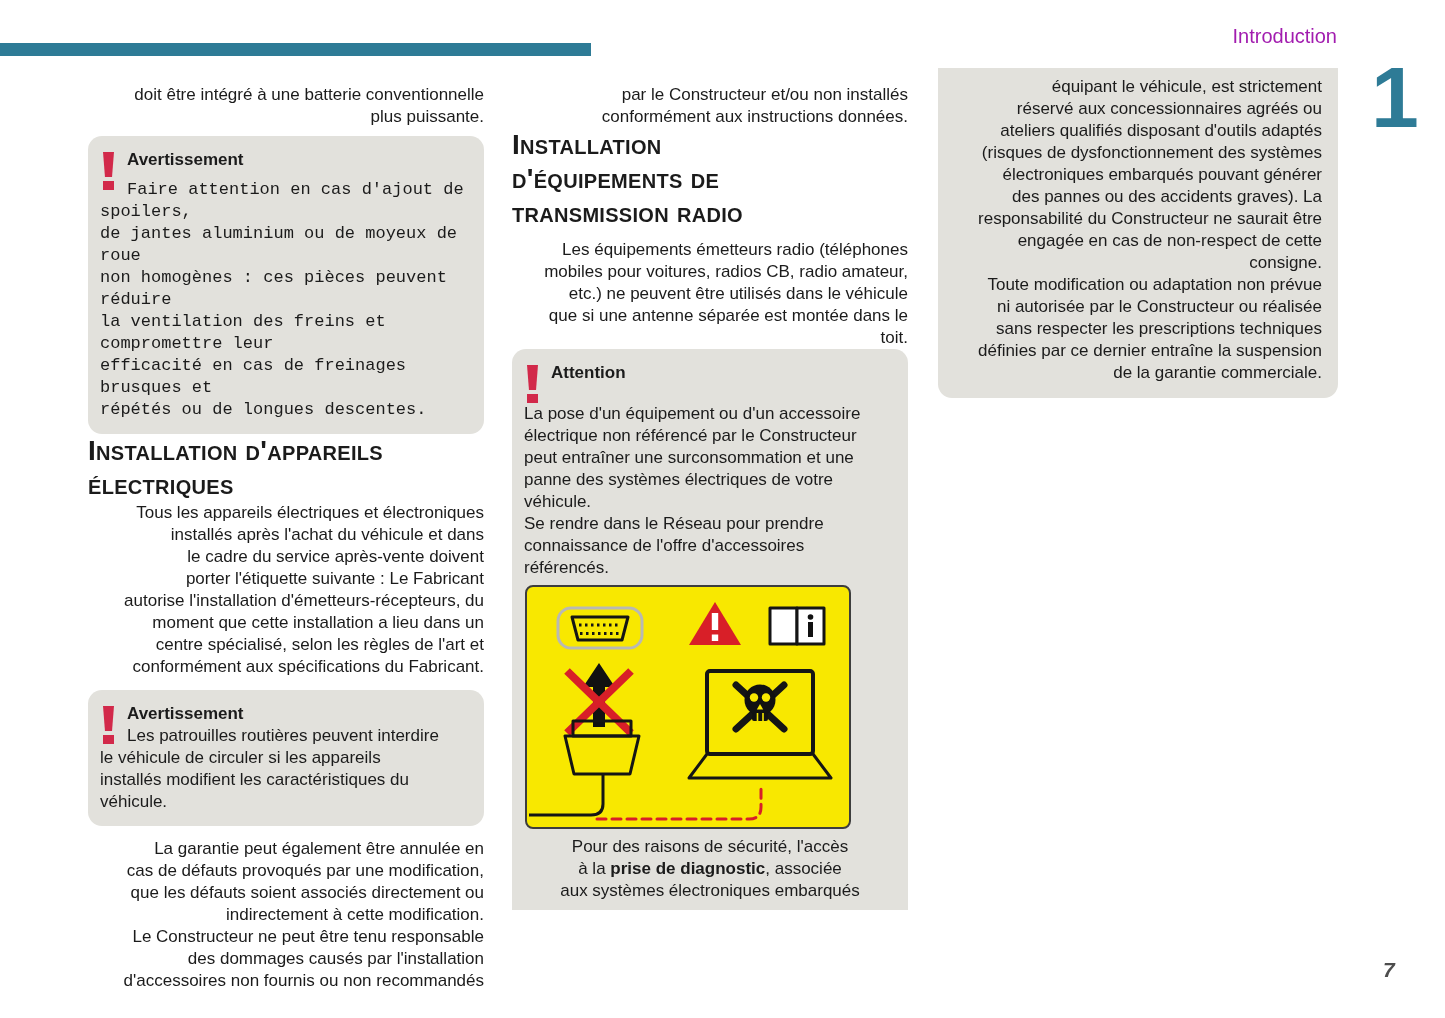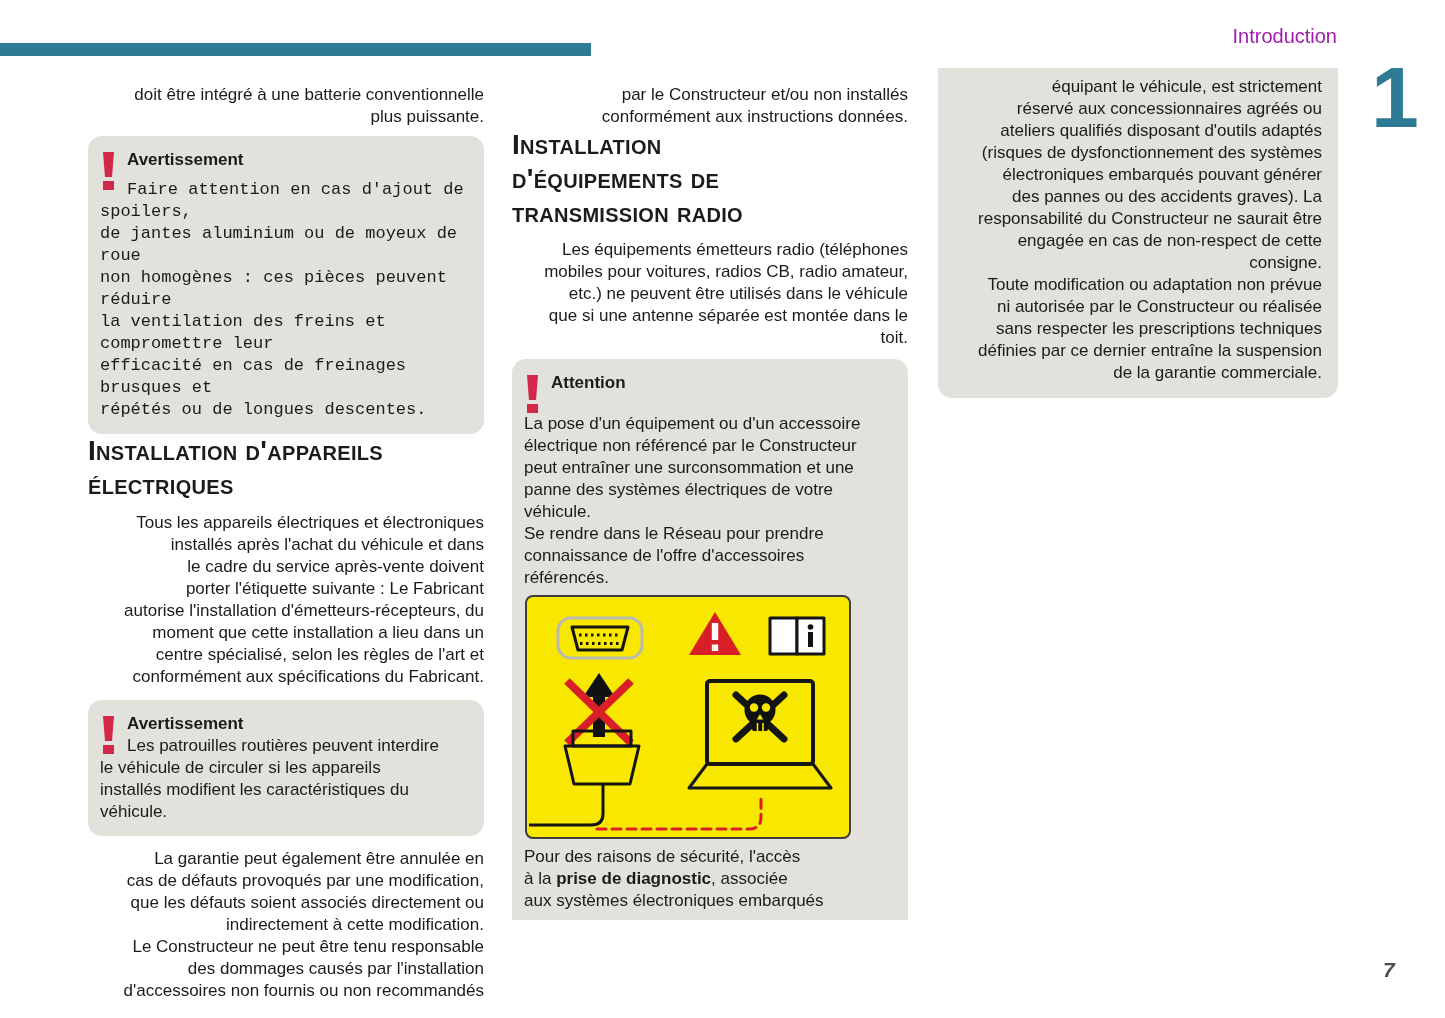--- a/index.html
+++ b/index.html
@@ -18,39 +18,39 @@
   .topbar{position:absolute;left:0;top:43px;width:591px;height:13px;background:var(--teal);}
   .header-label{position:absolute;top:25px;right:108px;font-size:20px;color:#a21caf;}
   .chapter-num{position:absolute;top:54px;left:1371px;font-size:86px;font-weight:bold;color:var(--teal);line-height:1;}
   .page-num{position:absolute;top:958px;left:1383px;font-size:21px;font-style:italic;font-weight:600;color:#4d4d4d;}
 
   .col{position:absolute;top:84px;width:396px;font-size:17px;line-height:22px;}
   .col-left{left:88px;}
   .col-center{left:512px;}
 
   .para{margin:0;white-space:pre-line;text-align:right;}
-  .mt8{margin-top:8px;} .mt10{margin-top:10px;} .mt11{margin-top:9px;}
+  .mt8{margin-top:8px;} .mt10{} .mt11{margin-top:9px;}
   .mt12{margin-top:12px;} .mt13{margin-top:13px;} .mt15{margin-top:15px;}
 
   .heading{
     font-variant:small-caps;font-weight:bold;font-size:28px;line-height:34px;
     letter-spacing:.3px;margin:0;white-space:pre-line;
   }
 
   .graybox{background:var(--boxgray);border-radius:14px;padding:13px 12px;}
   .graybox.cut-bottom{border-radius:14px 14px 0 0;padding-bottom:8px;}
 
   .warn-icon{float:left;width:12px;margin:3px 12px 0 3px;}
   .warn-icon .bar{width:11px;height:25px;background:var(--red);clip-path:polygon(0 0,100% 0,82% 100%,18% 100%);}
   .warn-icon .dot{width:11px;height:9px;background:var(--red);margin-top:4px;}
   .box-title{font-weight:bold;}
   .box-subtitle{font-weight:bold;margin-top:11px;}
   .box-body{white-space:pre-line;margin-top:9px;clear:none;}
   .box-body.clr{clear:both;}
-  .box-footer{white-space:pre-line;margin-top:7px;clear:both;}
+  .box-footer{white-space:pre-line;margin-top:7px;clear:both;text-align:center;}
 
   .col3box{
     position:absolute;left:938px;top:68px;width:400px;box-sizing:border-box;
     background:var(--boxgray);border-radius:0 0 14px 14px;padding:8px 16px 14px 14px;
     font-size:17px;line-height:22px;
   }
 
   .illus{
     width:322px;height:240px;background:var(--yellow);
     border:2px solid #3d3d3d;border-radius:8px;margin:6px 0 0 1px;clear:both;

